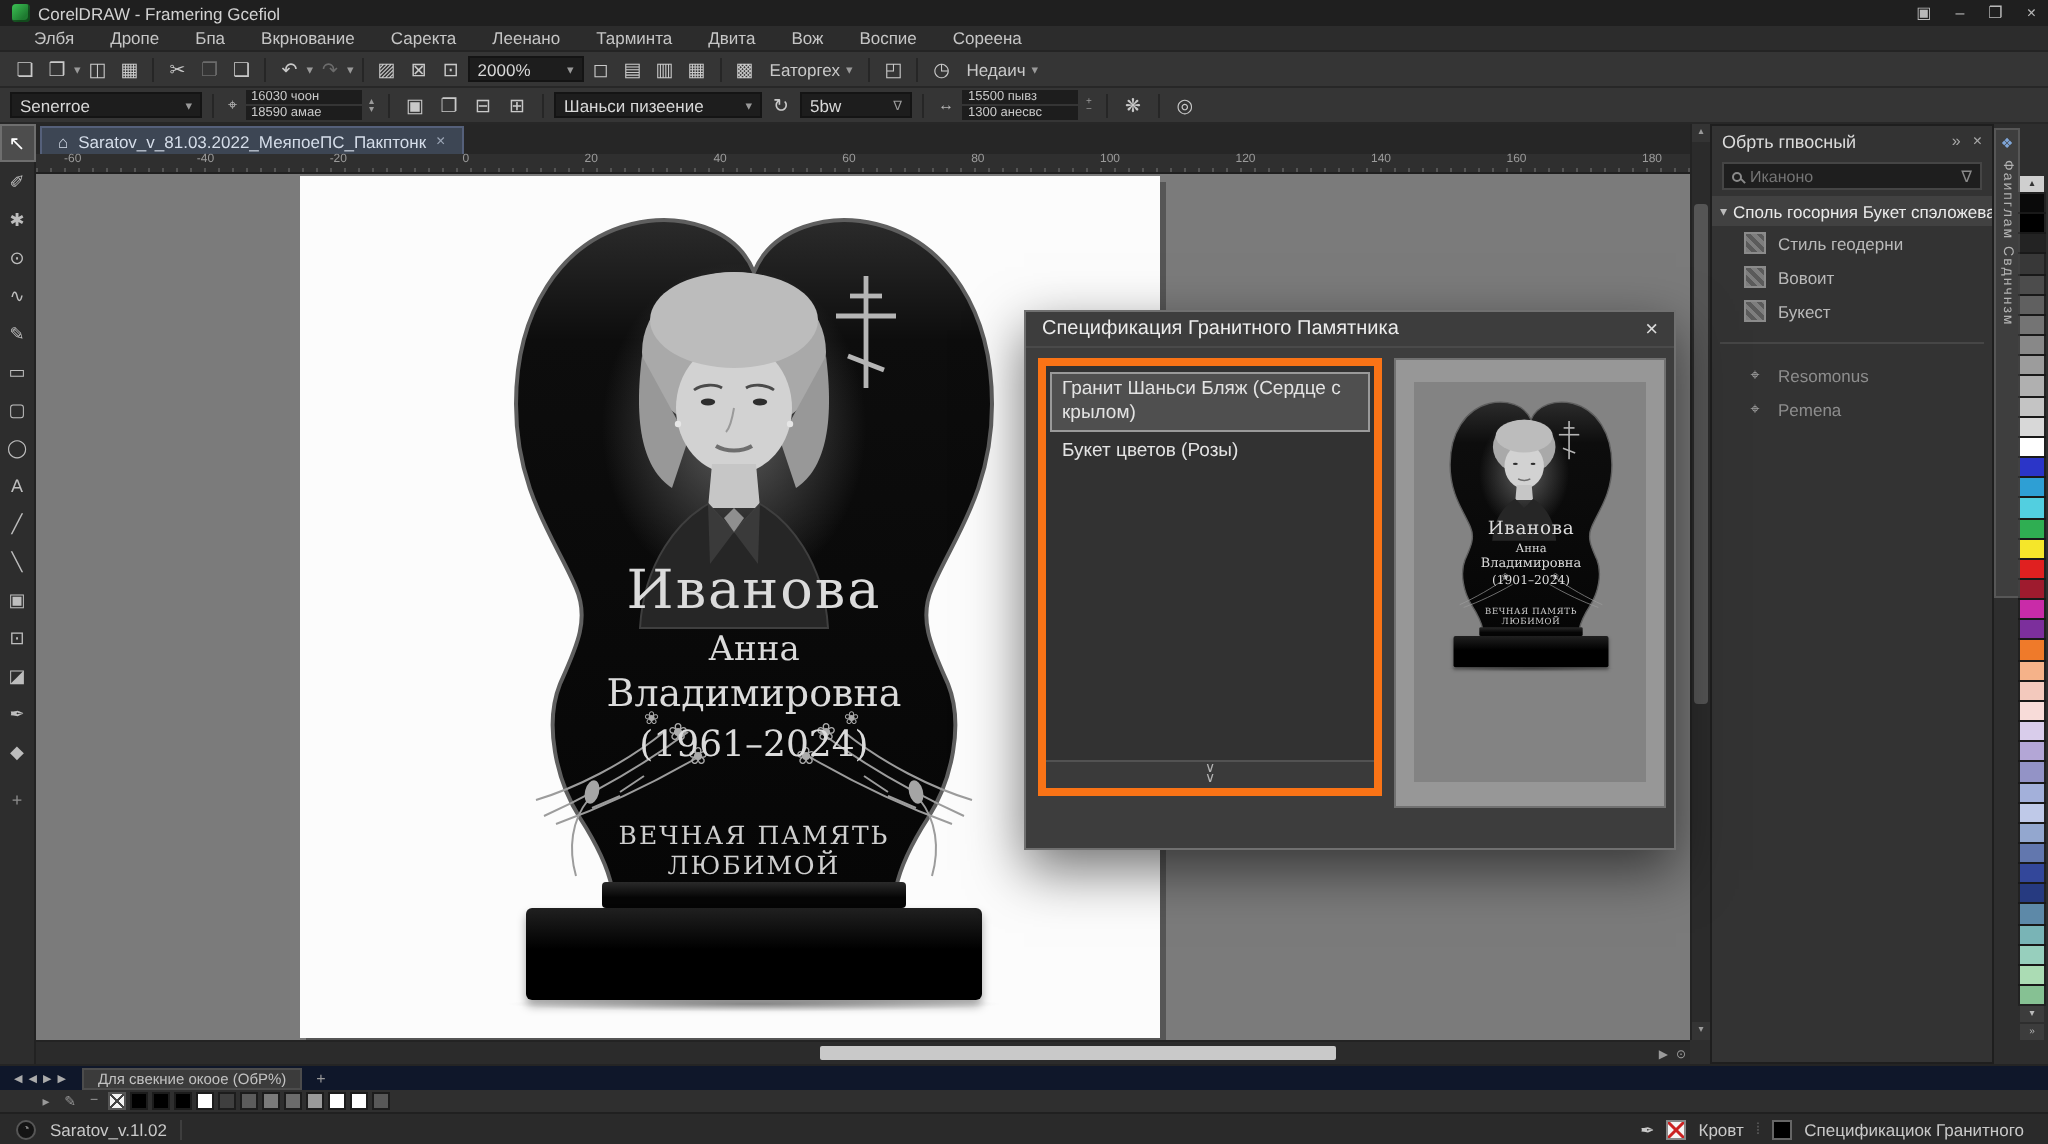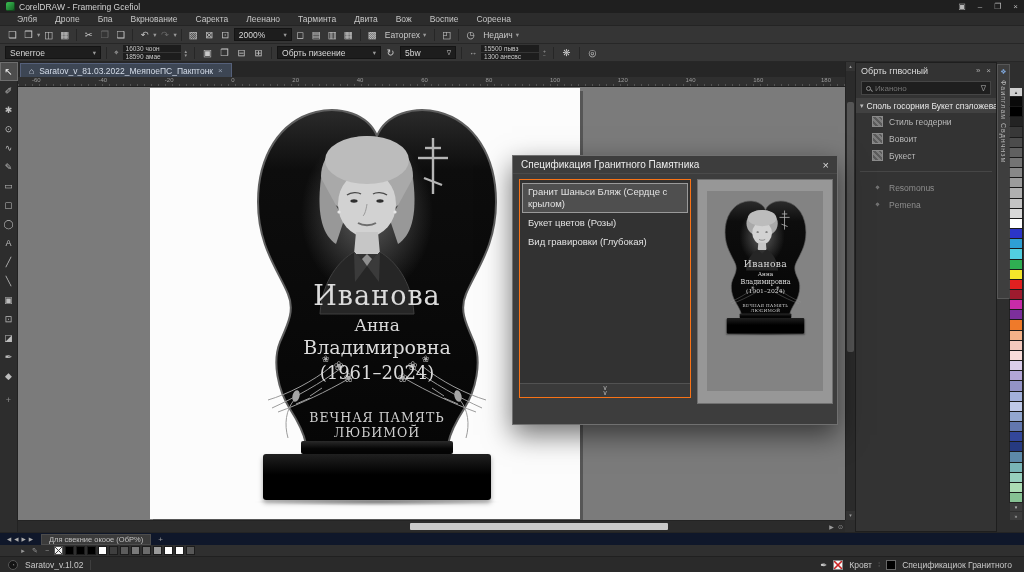--- a/index.html
+++ b/index.html
@@ -89,21 +89,21 @@
   .m-shadow { width:250px; height:8px; margin:-2px auto 0;
     background:radial-gradient(ellipse at center,rgba(0,0,0,.30),transparent 70%); }
 
   
   .dialog { position:absolute; left:512px; top:155px; width:326px; height:270px; background:#3d3d3d;
     border:1px solid #707070; box-shadow:0 10px 26px rgba(0,0,0,.55); z-index:40; }
   .dialog-title { height:18px; display:flex; align-items:center; justify-content:space-between;
     padding:0 8px; font-size:10px; color:#ededed; border-bottom:1px solid #4a4a4a; }
   .dlg-close { color:#dadada; font-size:11px; }
   .spec-list { position:absolute; left:6px; top:23px; width:172px; height:219px; background:#323232;
-    border:1px solid #f97316; padding:2px; }
+    border:4px solid #f97316; padding:2px; }
   .spec-item { font-size:9.5px; color:#e3e3e3; padding:3px 6px; margin:1px 0; line-height:1.25; }
   .spec-item:first-of-type { background:#4f4f4f; box-shadow:inset 0 0 0 1px #9a9a9a; }
   .list-footer { position:absolute; left:0; right:0; bottom:0; height:14px; background:#3a3a3a;
     border-top:1px solid #525252; color:#b2b2b2; font-size:7px; line-height:4.5px;
     display:flex; flex-direction:column; align-items:center; padding-top:2px; }
   .preview-panel { position:absolute; left:184px; top:23px; width:136px; height:225px;
     background:#979797; border:1px solid #707070; }
   .preview-inner { position:absolute; left:9px; top:11px; right:9px; bottom:12px; background:#838383; }
   .mini-wrap { position:absolute; left:16px; top:8px; width:250px;
     transform:scale(.34); transform-origin:0 0; }
@@ -269,21 +269,21 @@
     <span>▴</span>
     <span>▾</span>
   </div>
   <span class="tb-sep"></span>
   <span class="tbtn">▣</span>
   <span class="tbtn">❐</span>
   <span class="tbtn">⊟</span>
   <span class="tbtn">⊞</span>
   <span class="tb-sep"></span>
   <div class="combo" style="width:104px">
-    <span class="cv">Обрть пизеение</span>
+    <span class="cv">Шаньси пизеение</span>
     <span class="caret">▾</span>
   </div>
   <span class="tbtn">↻</span>
   <div class="combo" style="width:56px">
     <span class="cv">5bw</span>
     <span class="caret">∇</span>
   </div>
   <span class="tb-sep"></span>
   <span class="pb-ic">↔</span>
   <div class="stack">
@@ -435,21 +435,20 @@
 </div>
 
 <div class="dialog">
   <div class="dialog-title">
     <span>Спецификация Гранитного Памятника</span>
     <span class="dlg-close">×</span>
   </div>
   <div class="spec-list">
     <div class="spec-item">Гранит Шаньси Бляж (Сердце с крылом)</div>
       <div class="spec-item">Букет цветов (Розы)</div>
-      <div class="spec-item">Вид гравировки (Глубокая)</div>
     <div class="list-footer">
       <span>∨</span>
       <span>∨</span>
     </div>
   </div>
   <div class="preview-panel">
     <div class="preview-inner">
 
       <div class="mini-wrap">
         <div class="monument">

